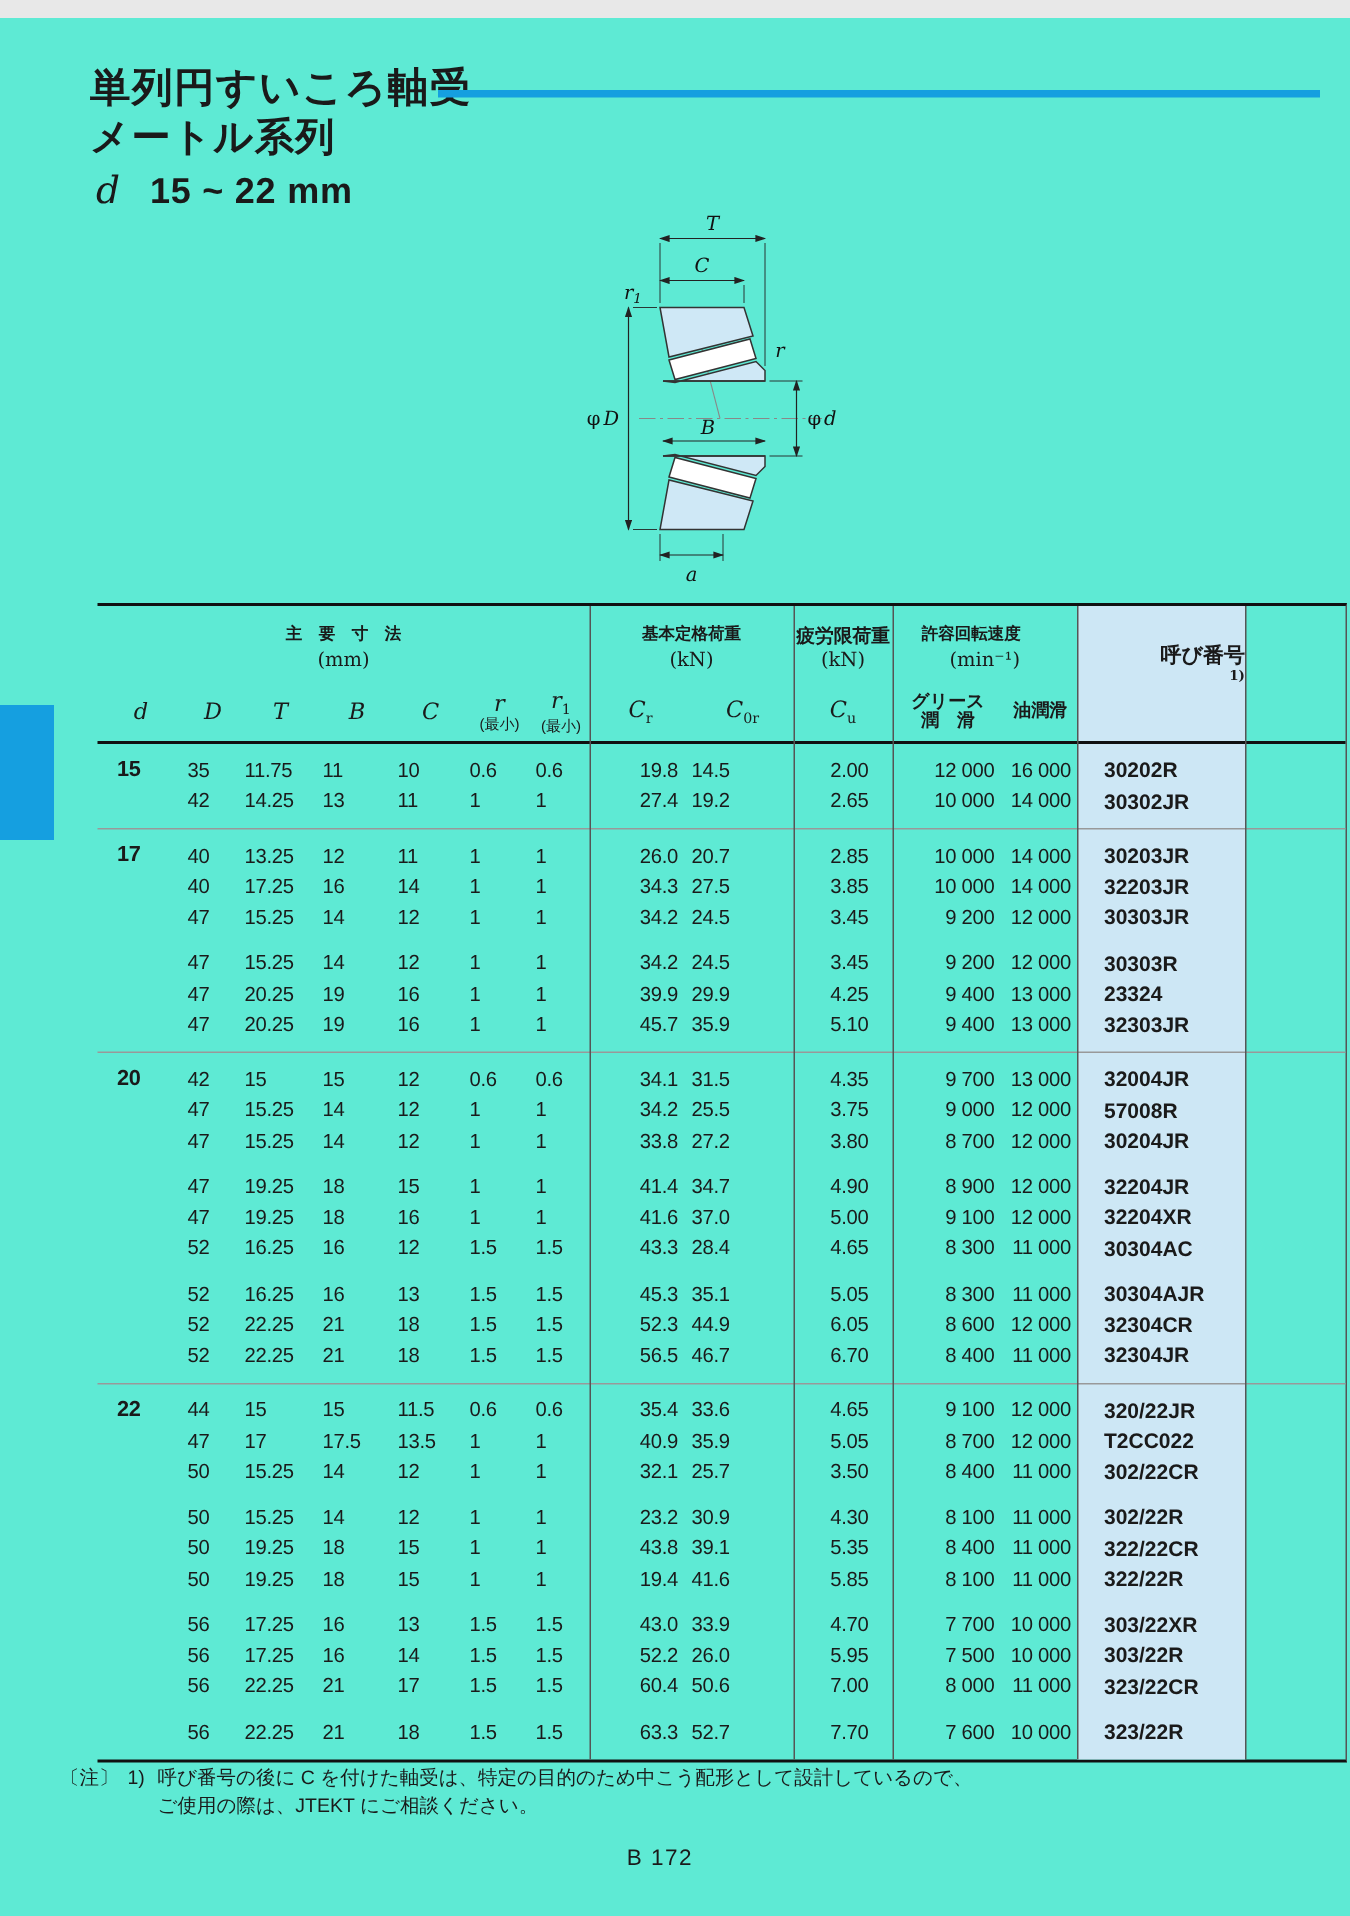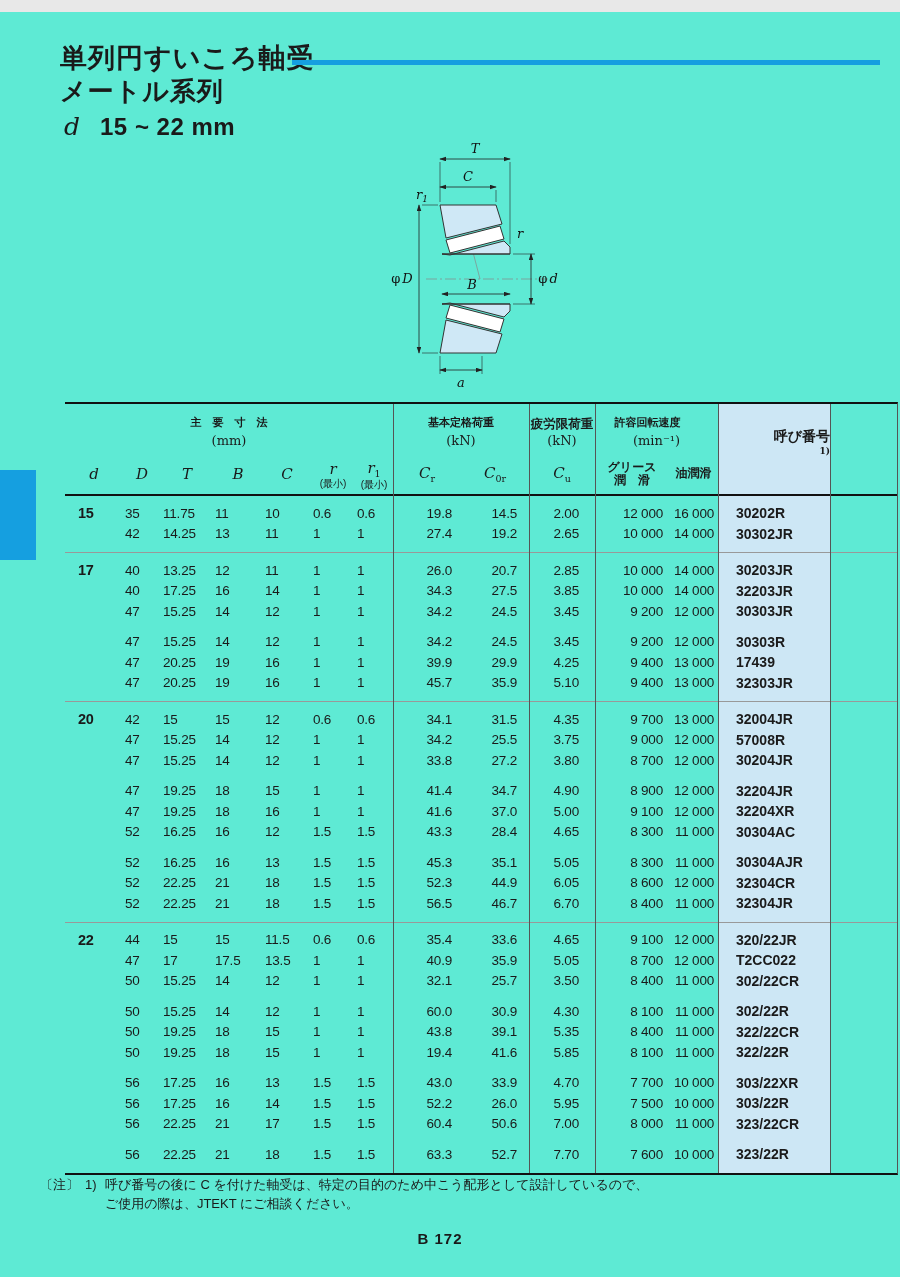--- a/index.html
+++ b/index.html
@@ -47,32 +47,32 @@
   
   .tbody { position:relative; z-index:1; }
   .group { padding:7px 0 8px 0; }
   .group-sep { height:1px; background:#999; }
   .block + .block { margin-top:10px; }
   .row { height:20.5px; align-items:center; font-size:13.5px; letter-spacing:-0.2px; }
   .row > div { white-space:nowrap; }
   .row > :nth-child(1){ font-weight:bold; font-size:14.5px; padding-left:13px; }
   .row > :nth-child(n+2):nth-child(-n+7){ text-align:left; padding-left:2px; }
   .row > :nth-child(8){ text-align:right; padding-right:9px; }
-  .row > :nth-child(9){ text-align:right; padding-right:12px; }
+  .row > :nth-child(9){ text-align:left; padding-right:12px; }
   .row > :nth-child(10){ text-align:right; padding-right:16px; }
   .row > :nth-child(11){ text-align:right; padding-right:6px; }
   .row > :nth-child(12){ text-align:right; padding-right:4px; }
   .row > :nth-child(13){ font-weight:bold; font-size:14px; padding-left:18px; letter-spacing:0; }
   
   .note { position:absolute; left:40px; top:1163px; font-size:13px; line-height:19px; }
   .note-row { display:flex; }
   .note-label { width:45px; }
   .note-ref { width:20px; }
   .note-body { max-width:720px; }
-  .pagenum { position:absolute; left:0; right:20px; top:1218px; text-align:center; font-size:15px; font-weight:bold; letter-spacing:1px; }
+  .pagenum { position:absolute; left:0; right:20px; top:1218px; text-align:center; font-size:15px; font-weight:normal; letter-spacing:1px; }
 </style>
 </head>
 <body>
 
 <div class="page">
 
   <div class="title1">単列円すいころ軸受</div>
   <div class="title-rule accent-bg" style="background: rgb(21, 159, 224);"></div>
   <div class="title2">メートル系列</div>
   <div class="bore-line">
@@ -329,21 +329,21 @@
               <div>20.25</div>
               <div>19</div>
               <div>16</div>
               <div>1</div>
               <div>1</div>
               <div>39.9</div>
               <div>29.9</div>
               <div>4.25</div>
               <div>9 400</div>
               <div>13 000</div>
-              <div>17439</div>
+              <div>23324</div>
               <div></div>
             </div>
             <div class="row cols">
               <div></div>
               <div>47</div>
               <div>20.25</div>
               <div>19</div>
               <div>16</div>
               <div>1</div>
               <div>1</div>
@@ -564,21 +564,21 @@
           </div>
           <div class="block">
             <div class="row cols">
               <div></div>
               <div>50</div>
               <div>15.25</div>
               <div>14</div>
               <div>12</div>
               <div>1</div>
               <div>1</div>
-              <div>60.0</div>
+              <div>23.2</div>
               <div>30.9</div>
               <div>4.30</div>
               <div>8 100</div>
               <div>11 000</div>
               <div>302/22R</div>
               <div></div>
             </div>
             <div class="row cols">
               <div></div>
               <div>50</div>

